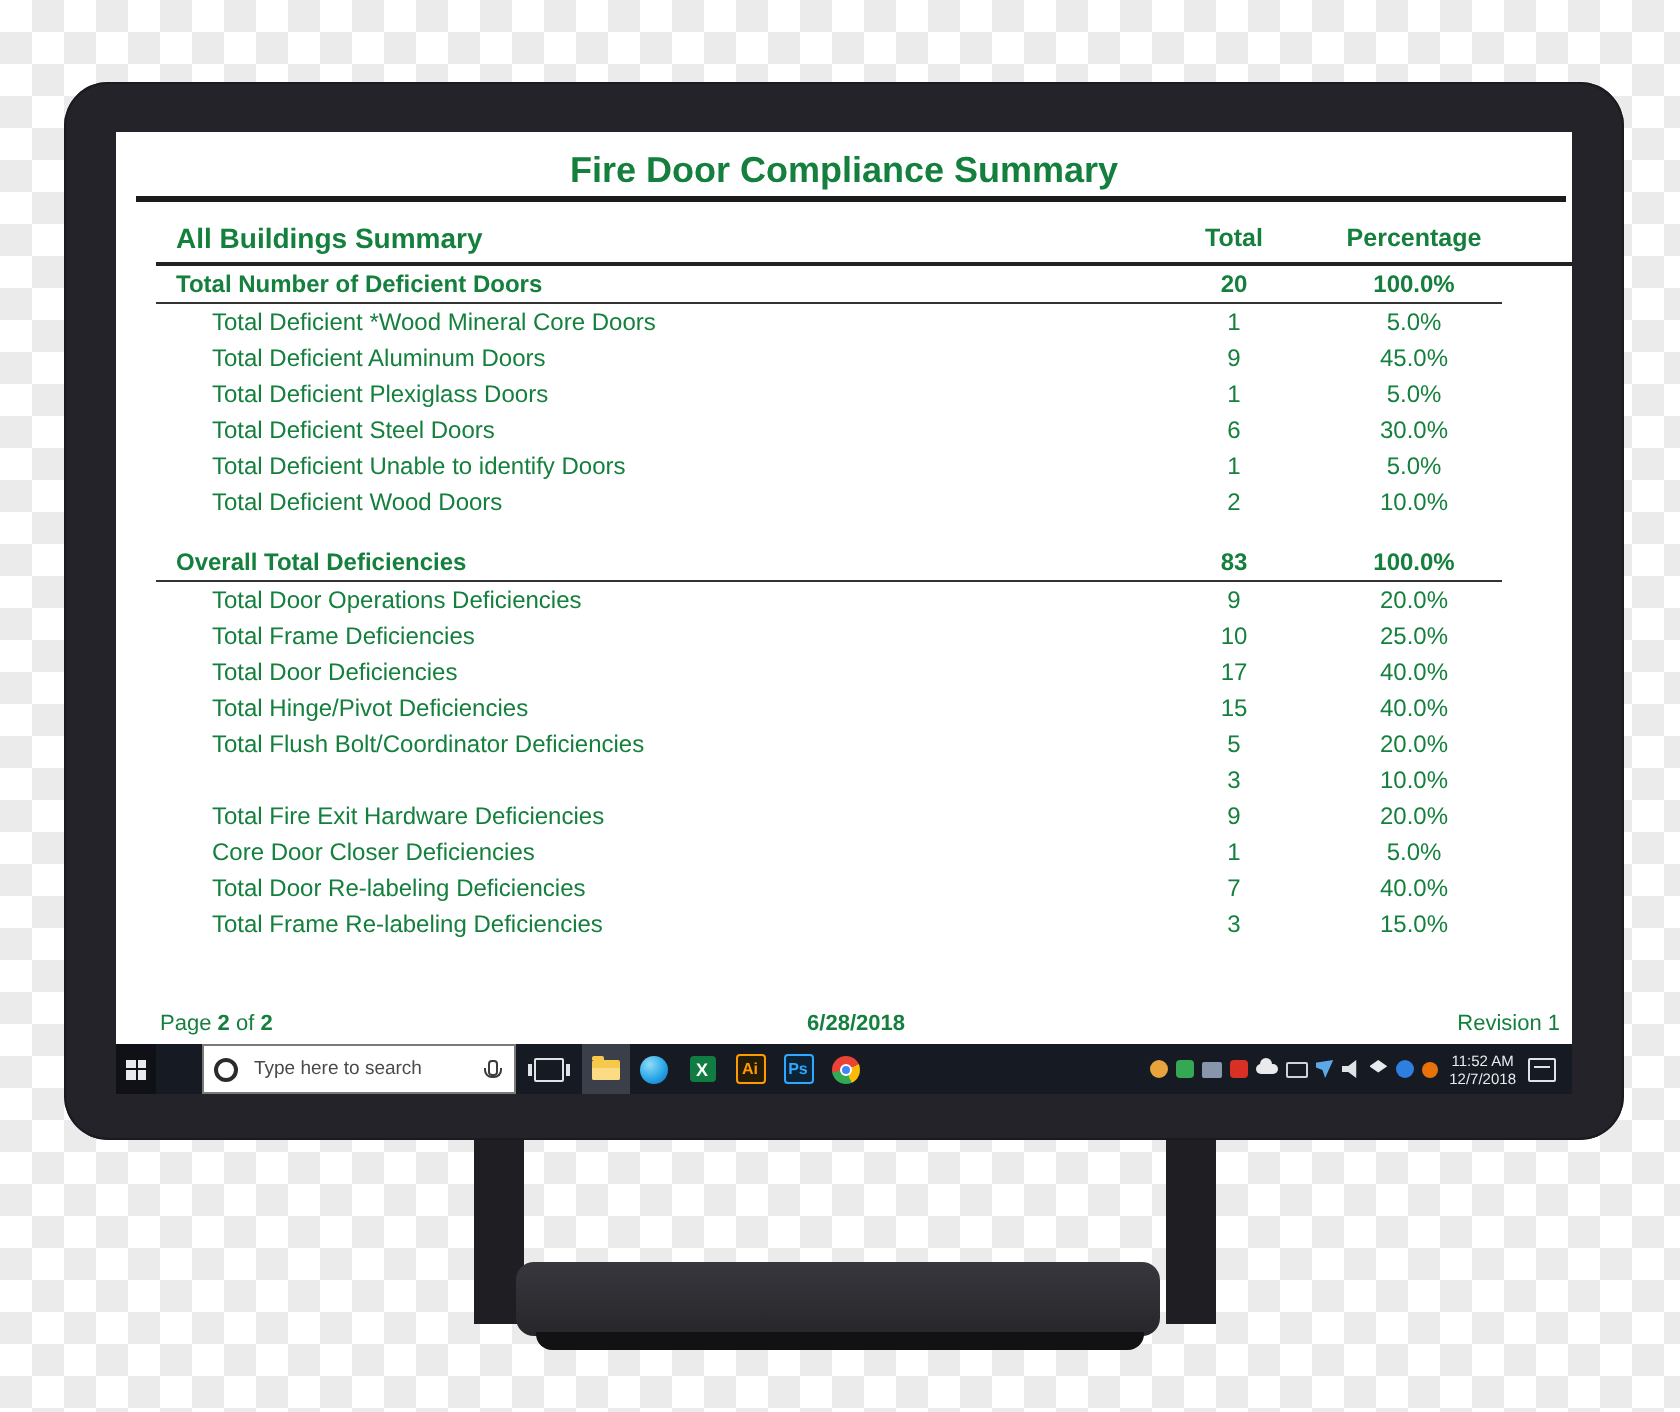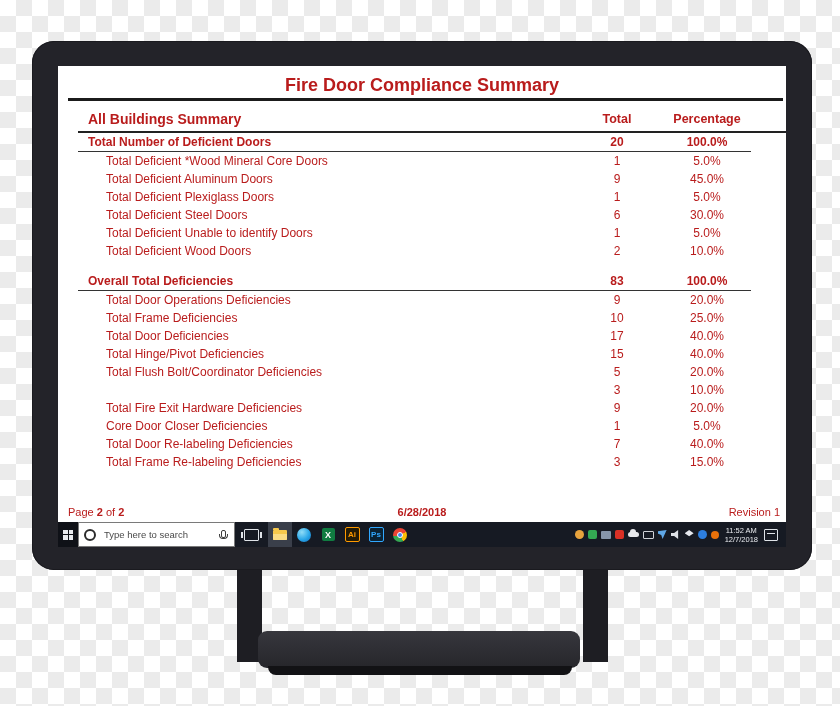--- a/index.html
+++ b/index.html
@@ -17,47 +17,47 @@
   .base{position:absolute;left:258px;top:631px;width:322px;height:37px;z-index:2;
     background:linear-gradient(#37373d,#26262b);border-radius:9px;}
   .base-lip{position:absolute;left:268px;top:666px;width:304px;height:9px;z-index:2;
     background:#121215;border-radius:0 0 8px 8px;}
   .monitor{position:absolute;left:32px;top:41px;width:780px;height:529px;z-index:3;
     background:#232329;border-radius:22px;box-shadow:inset 0 0 0 1px #1a1a1f;}
   .screen{position:absolute;left:26px;top:25px;width:728px;height:481px;background:#fff;
     display:flex;flex-direction:column;overflow:hidden;}
 
   
-  .report{position:relative;flex:1;color:#b91c1c;}
+  .report{position:relative;flex:1;color:#15803d;}
   .r-title{margin:9px 0 0 0;text-align:center;font-size:18px;font-weight:bold;}
   .rule-thick{margin:2px 3px 0 10px;border-top:3px solid #1b1b1b;}
   .thead{position:relative;margin-top:8px;height:20px;line-height:20px;}
   .thead .c-label{margin-left:30px;font-size:14px;font-weight:bold;}
   .c-total{position:absolute;top:0;left:529px;width:60px;text-align:center;}
   .c-pct{position:absolute;top:0;left:601px;width:96px;text-align:center;}
   .thead .c-total,.thead .c-pct{font-size:12.5px;font-weight:bold;}
   .rule-med{margin:2px 0 0 20px;border-top:2px solid #222;}
   .trow{position:relative;height:18px;line-height:18px;font-size:12px;}
   .trow.bold{font-weight:bold;}
   .trow .c-label{margin-left:30px;}
   .trow.indent .c-label{margin-left:48px;}
   .rule-thin{margin:0 35px 0 20px;border-top:1.5px solid #333;}
   .sec-gap{height:12px;}
-  .r-footer{position:absolute;bottom:2px;left:0;right:0;height:15px;font-size:11px;line-height:15px;}
+  .r-footer{position:absolute;bottom:2px;left:12px;right:0;height:15px;font-size:11px;line-height:15px;}
   .f-page{position:absolute;left:10px;}
   .f-page b{font-weight:bold;}
   .f-date{position:absolute;left:0;right:0;text-align:center;font-weight:bold;}
   .f-rev{position:absolute;right:6px;}
 
   
   .taskbar{height:25px;background:#161a23;display:flex;align-items:center;position:relative;}
   .start{width:20px;height:25px;background:#0f1117;display:flex;align-items:center;justify-content:center;cursor:pointer;}
   .win-logo{width:10px;height:10px;display:grid;grid-template-columns:1fr 1fr;gap:1px;}
   .win-logo i{background:#e8eaee;}
-  .searchbox{width:155px;height:23px;background:#fff;border:1px solid #7a7a7a;display:flex;align-items:center;}
+  .searchbox{width:155px;height:23px;background:#fff;border:1px solid #7a7a7a;display:flex;align-items:center;margin-left:23px;}
   .cortana-ring{width:8px;height:8px;border:2px solid #2b2b2b;border-radius:50%;margin-left:5px;flex:none;}
   .search-input{flex:1;border:none;outline:none;background:transparent;font-family:"Liberation Sans",sans-serif;
     font-size:9.5px;color:#333;margin-left:6px;min-width:0;}
   .search-input::placeholder{color:#4a4a4a;opacity:1;}
   .mic{width:3px;height:6px;border:1px solid #3c3c3c;border-radius:2px;margin:0 8px 2px 4px;position:relative;flex:none;}
   .mic::after{content:'';position:absolute;left:-3px;top:3px;width:7px;height:4px;border:1px solid #3c3c3c;border-top:none;border-radius:0 0 4px 4px;}
   .taskview{width:13px;height:10px;margin:0 9px;border:1px solid #dfe3e8;border-radius:1px;position:relative;}
   .taskview::before,.taskview::after{content:'';position:absolute;top:2px;width:2px;height:6px;background:#dfe3e8;}
   .taskview::before{left:-4px}.taskview::after{right:-4px}
   .apps{display:flex;height:25px;}

